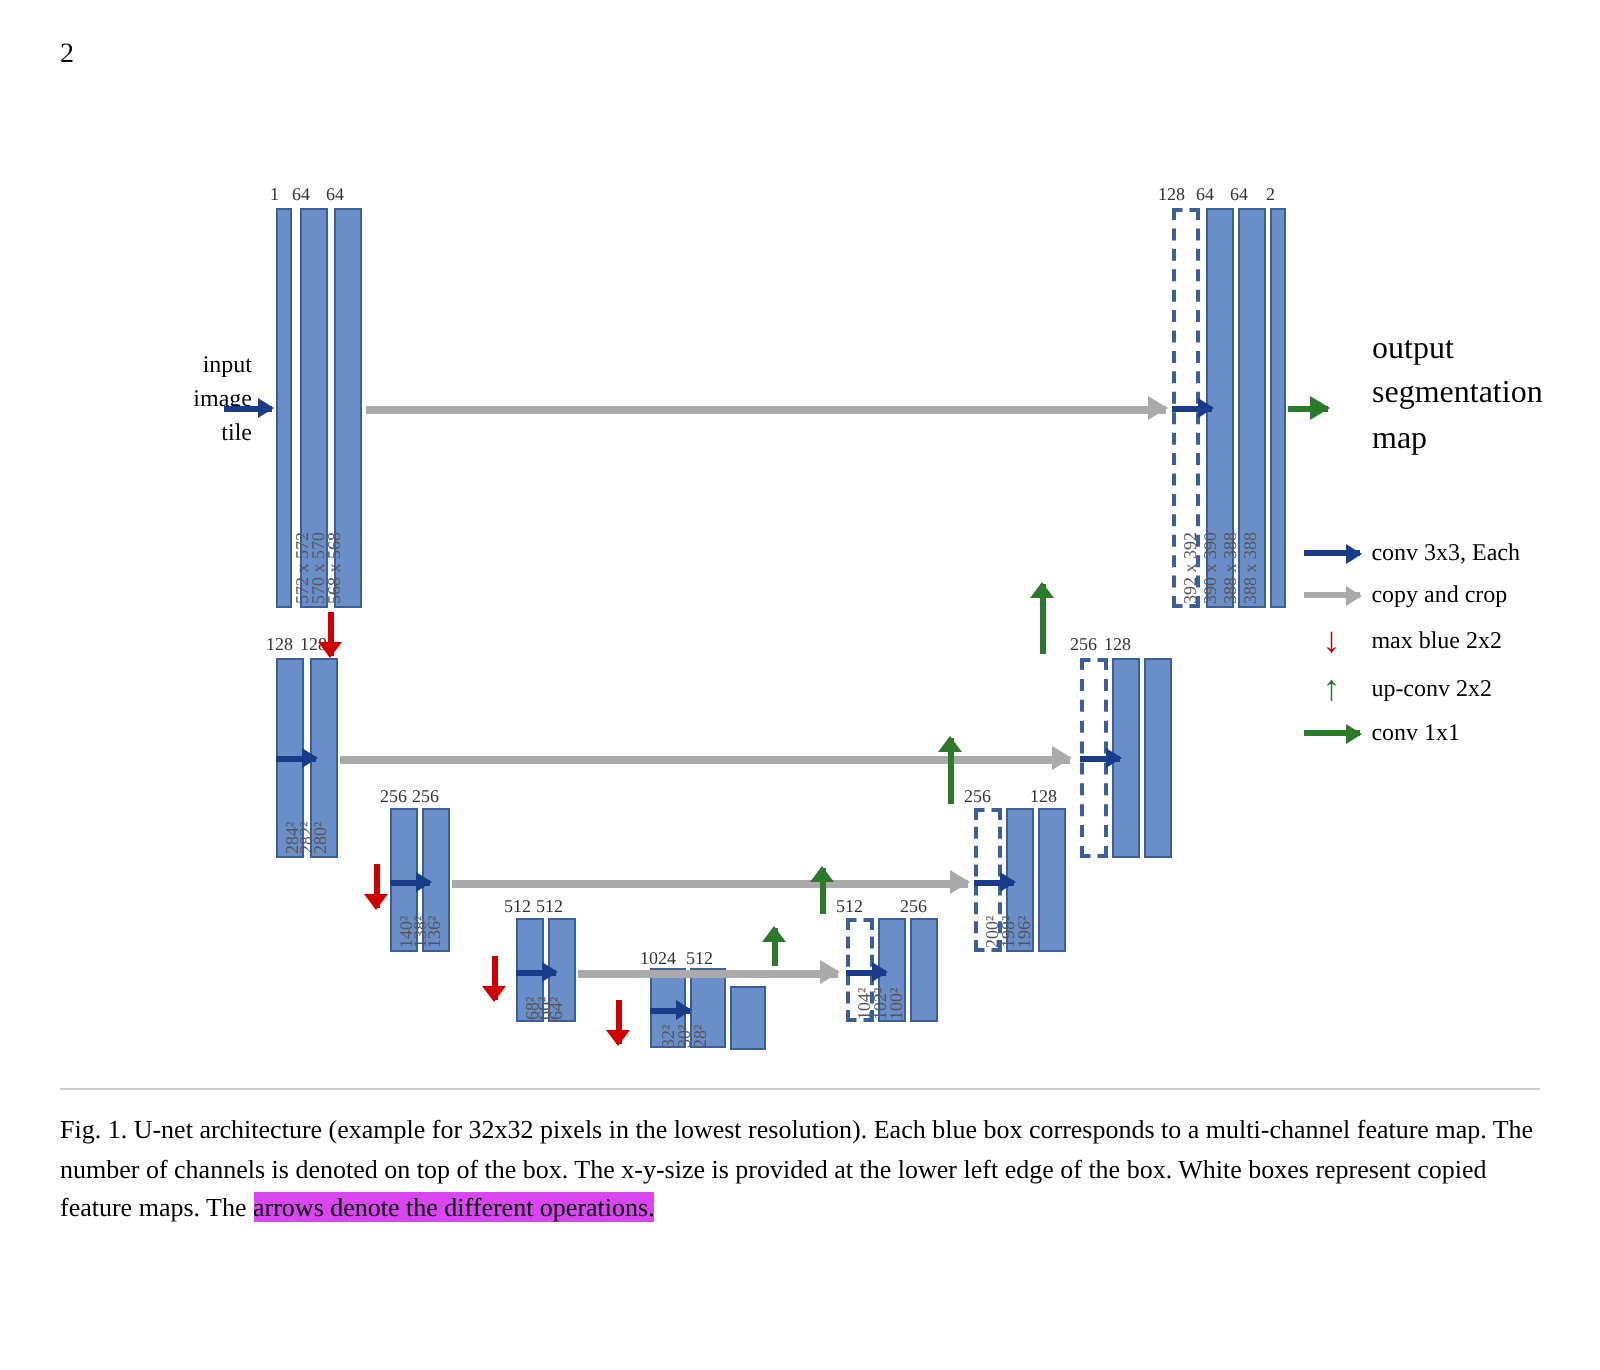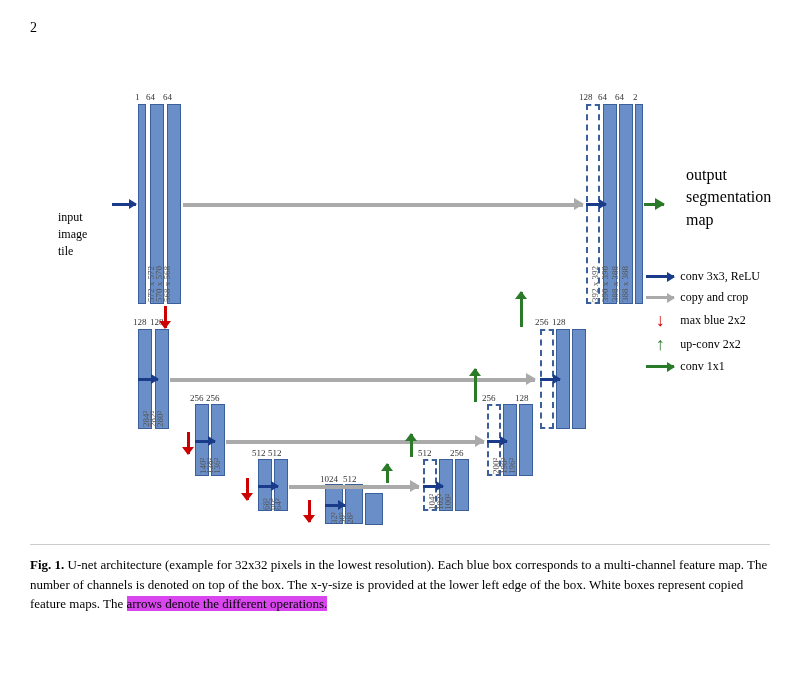--- a/index.html
+++ b/index.html
@@ -196,21 +196,21 @@
     
     .caption-area {
       margin-top: 10px;
       padding-top: 10px;
       border-top: 1px solid #ccc;
       font-size: 13px;
       line-height: 1.5;
       max-width: 740px;
     }
     .caption-bold {
-      font-weight: bold;
+      font-weight: normal;
     }
     .highlight-yellow {
       background-color: #d946ef;
     }
 
     
     .rotated-label {
       position: absolute;
       font-size: 9px;
       color: #555;
@@ -231,21 +231,21 @@
   <div class="box" style="left:137px;top:60px;width:14px;height:200px;"></div>
 
   <div class="box-top-label" style="left:105px;top:48px;">1</div>
   <div class="box-top-label" style="left:116px;top:48px;">64</div>
   <div class="box-top-label" style="left:133px;top:48px;">64</div>
 
   <div class="rotated-label" style="left:116px;top:258px;">572 x 572</div>
   <div class="rotated-label" style="left:124px;top:258px;">570 x 570</div>
   <div class="rotated-label" style="left:132px;top:258px;">568 x 568</div>
 
-  <div style="position:absolute;left:28px;top:130px;font-size:12px;line-height:1.4;text-align:left;width:68px;margin-top:35px;">
+  <div style="position:absolute;left:28px;top:130px;font-size:12px;line-height:1.4;text-align:right;width:68px;">
     <span style="white-space:pre-line;">input
 image
 tile</span>
   </div>
 
   <div class="arrow-blue-right" style="left:82px;top:159px;width:24px;"></div>
 
   <div class="box" style="left:108px;top:285px;width:14px;height:100px;"></div>
   <div class="box" style="left:125px;top:285px;width:14px;height:100px;"></div>
 
@@ -369,21 +369,21 @@
   <div class="arrow-green-up" style="left:490px;top:248px;height:35px;"></div>
   <div class="arrow-green-up" style="left:444px;top:325px;height:33px;"></div>
   <div class="arrow-green-up" style="left:380px;top:390px;height:23px;"></div>
   <div class="arrow-green-up" style="left:356px;top:420px;height:19px;"></div>
 
   <div class="arrow-green-right" style="left:614px;top:159px;width:20px;"></div>
 
   <div class="legend" style="right:10px;top:225px;">
     <div class="legend-item">
       <div class="legend-arrow-blue"></div>
-      <span>conv 3x3, ReLU</span>
+      <span>conv 3x3, Each</span>
     </div>
     <div class="legend-item">
       <div class="legend-arrow-gray"></div>
       <span>copy and crop</span>
     </div>
     <div class="legend-item">
       <span class="legend-arrow-red" style="min-width:28px;">↓</span>
       <span>max blue 2x2</span>
     </div>
     <div class="legend-item">

